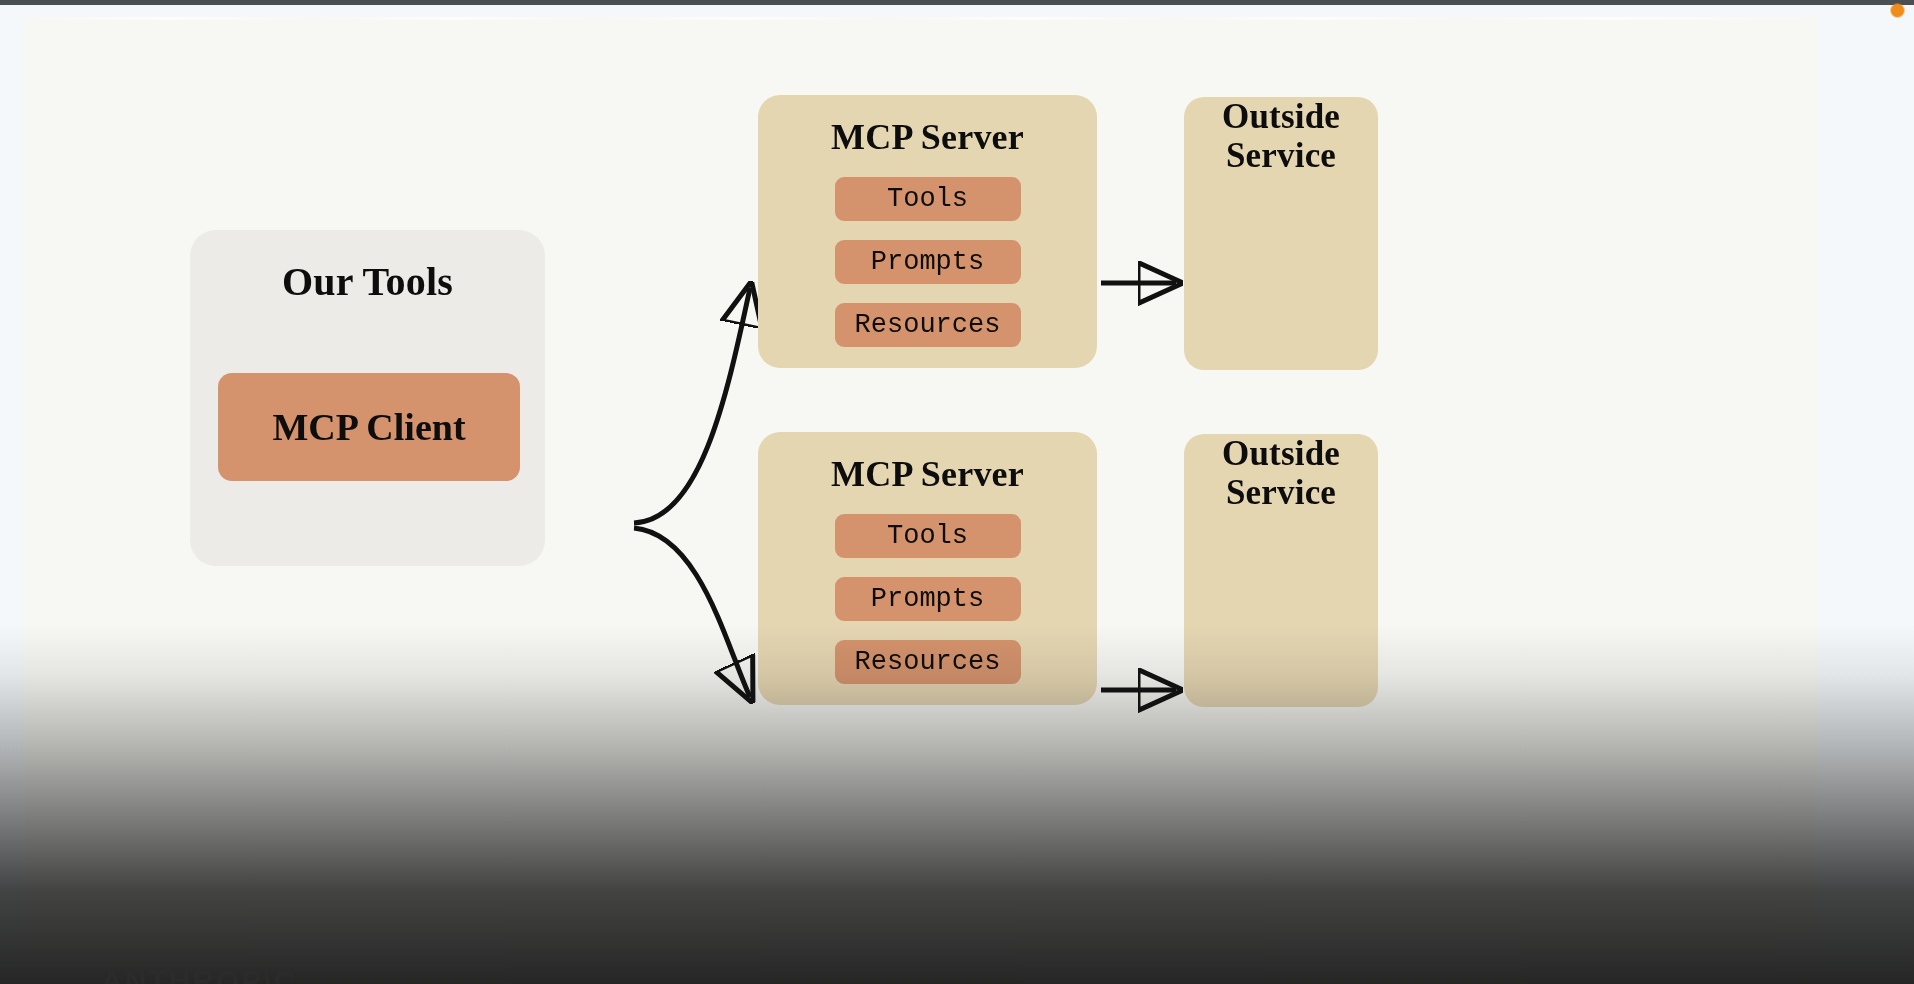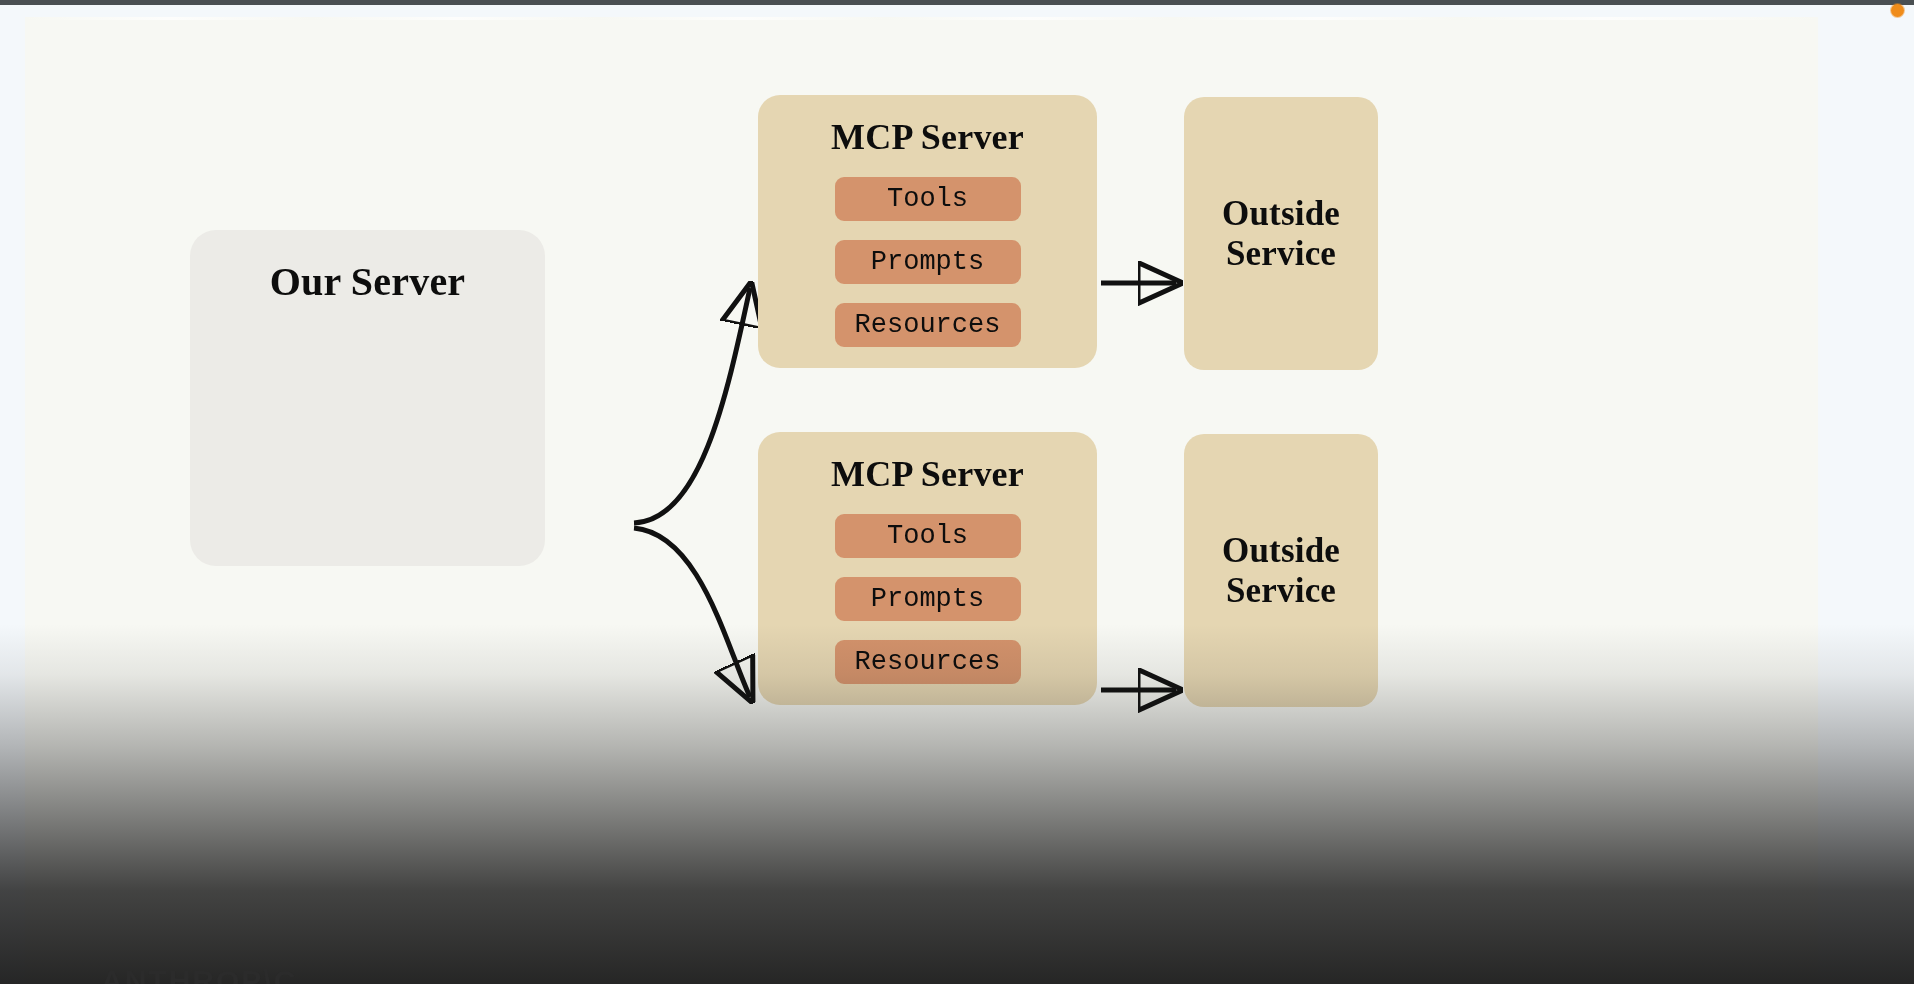--- a/index.html
+++ b/index.html
@@ -55,21 +55,21 @@
   .pill{
     width:186px;height:44px;margin:0 auto 19px auto;
     background:#d4936c;border-radius:9px;
     display:flex;align-items:center;justify-content:center;
   }
   .pill span{font-size:27px;color:#0d0d0d;font-weight:400;}
 
   
   .outside{
     width:194px;background:#e5d6b2;border-radius:20px;
-    display:flex;align-items:center;justify-content:center;
+    display:flex;justify-content:center;
   }
   .outside.top{left:1184px;top:97px;height:273px;}
   .outside.bottom{left:1184px;top:434px;height:273px;}
   .outside .node-title{font-size:35px;}
 
   
   svg.links{position:absolute;left:0;top:0;width:1914px;height:984px;overflow:visible;pointer-events:none;}
   svg.links path,svg.links line{stroke:#111;fill:none;}
 
   
@@ -116,21 +116,24 @@
     <path d="M 634,523 C 700,520 726,400 750,288" stroke-width="5" marker-end="url(#ah)"></path>
 
     <path d="M 634,528 C 700,534 726,645 750,697" stroke-width="5" marker-end="url(#ah)"></path>
 
     <line x1="1101" y1="283" x2="1176" y2="283" stroke-width="5" marker-end="url(#ah)"></line>
 
     <line x1="1101" y1="690" x2="1176" y2="690" stroke-width="5" marker-end="url(#ah)"></line>
   </svg>
 
   <div class="node our-server">
-    <div class="node-title">Our Server</div>
+    <div class="node-title">Our Tools</div>
+    <div class="mcp-client">
+      <span>MCP Client</span>
+    </div>
   </div>
 
   <div class="node mcp-server top">
     <div class="node-title">MCP Server</div>
     <div class="pill-list">
       <div class="pill">
         <span>Tools</span>
       </div>
       <div class="pill">
         <span>Prompts</span>

